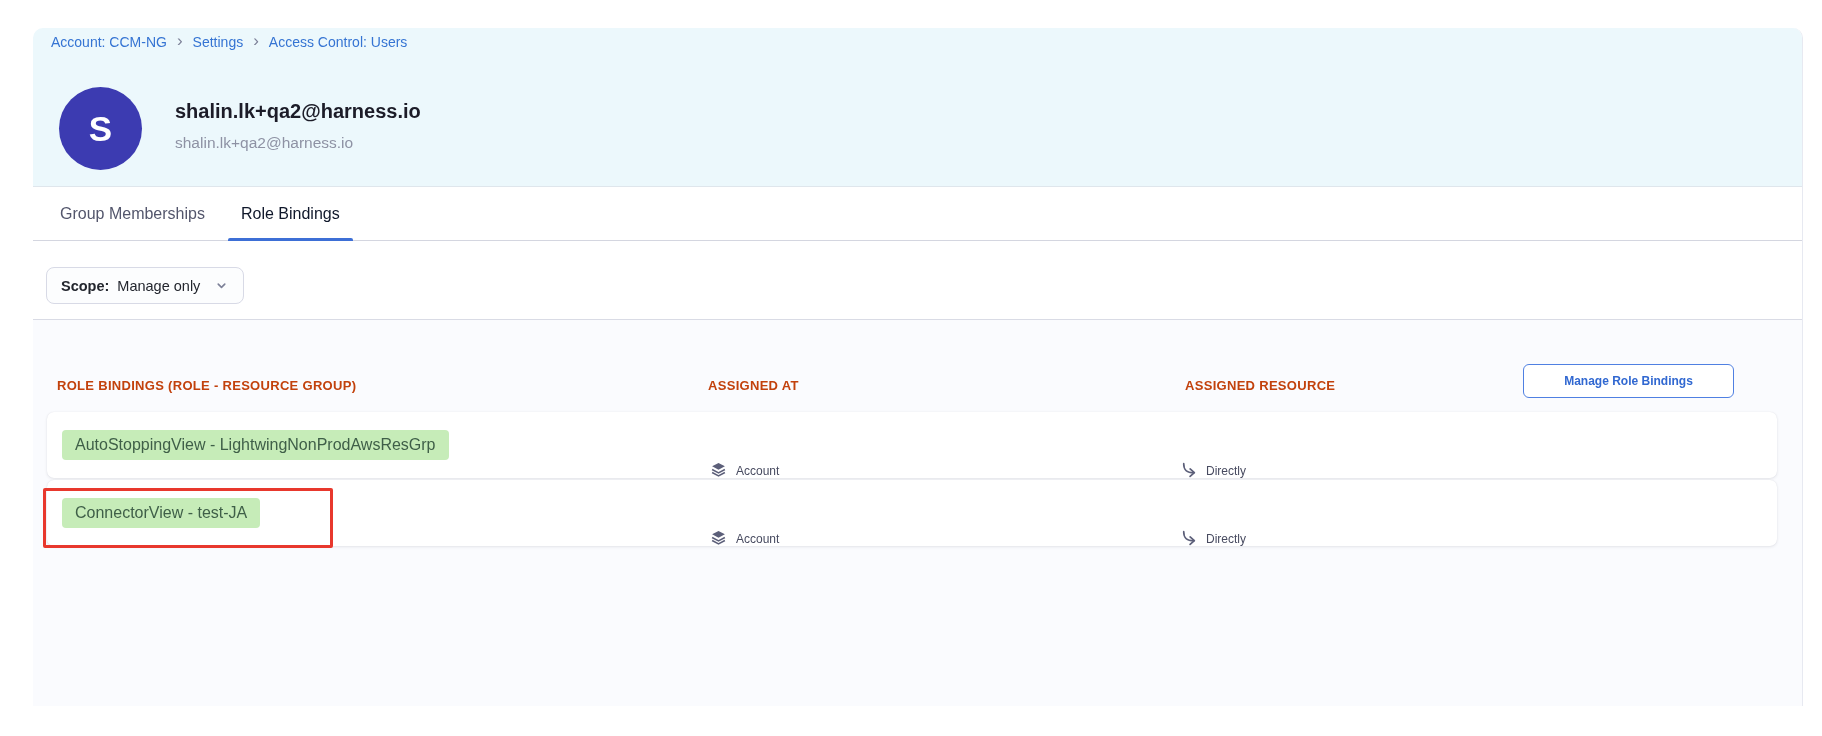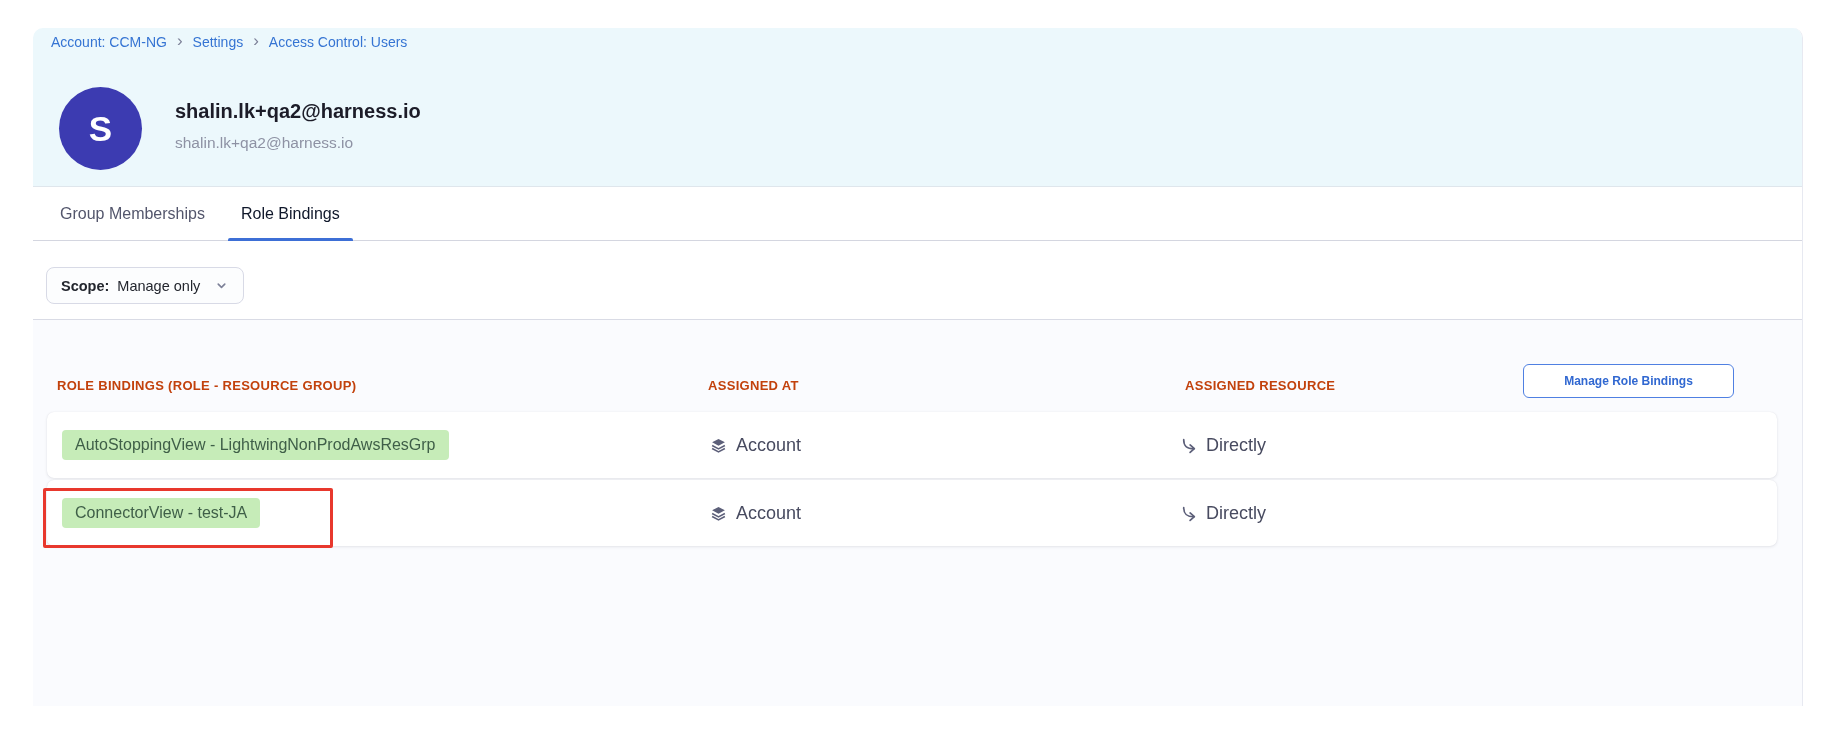--- a/index.html
+++ b/index.html
@@ -33,21 +33,21 @@
   .col-header { position:absolute; font-size:13px; font-weight:700; color:#c2410c; letter-spacing:.3px; }
   .col-role { left:24px; top:58px; }
   .col-at { left:675px; top:58px;text-align:center; }
   .col-through { left:1152px; top:58px; }
   .manage-btn { position:absolute; left:1490px; top:44px; width:211px; height:34px; background:#ffffff; border:1.5px solid #4f80e2; border-radius:6px; color:#3168d1; font-size:12px; font-weight:600; font-family:"Liberation Sans", sans-serif; display:flex; align-items:center; justify-content:center; cursor:pointer; }
 
   .card { position:absolute; left:14px; width:1730px; height:66px; background:#ffffff; border-radius:7px; box-shadow:0 1px 3px rgba(40,41,61,.10), 0 0 1px rgba(40,41,61,.10); }
   .card.row-1 { top:92px; }
   .card.row-2 { top:160px; }
   .tag { position:absolute; left:15px; top:50%; transform:translateY(-50%); background:#c6ecb8; color:#3f5f48; font-size:16px; padding:6px 13px; border-radius:4px; white-space:nowrap; }
-  .cell { position:absolute; top:0; height:100%; display:flex; align-items:center; gap:9px; font-size:18px; color:#484b60; }
+  .cell { position:absolute; top:0; height:100%; display:flex; align-items:flex-end; gap:9px; font-size:12px; color:#484b60; }
   .cell-at { left:663px; }
   .cell-through { left:1133px; }
   .cell svg { color:#5c5f79; flex:none; }
 
   .red-box { position:absolute; left:10px; top:168px; width:290px; height:60px; border:3px solid #e8382d; border-radius:2px; pointer-events:none; z-index:5; }
 </style>
 </head>
 <body>
 
 <div class="panel">

